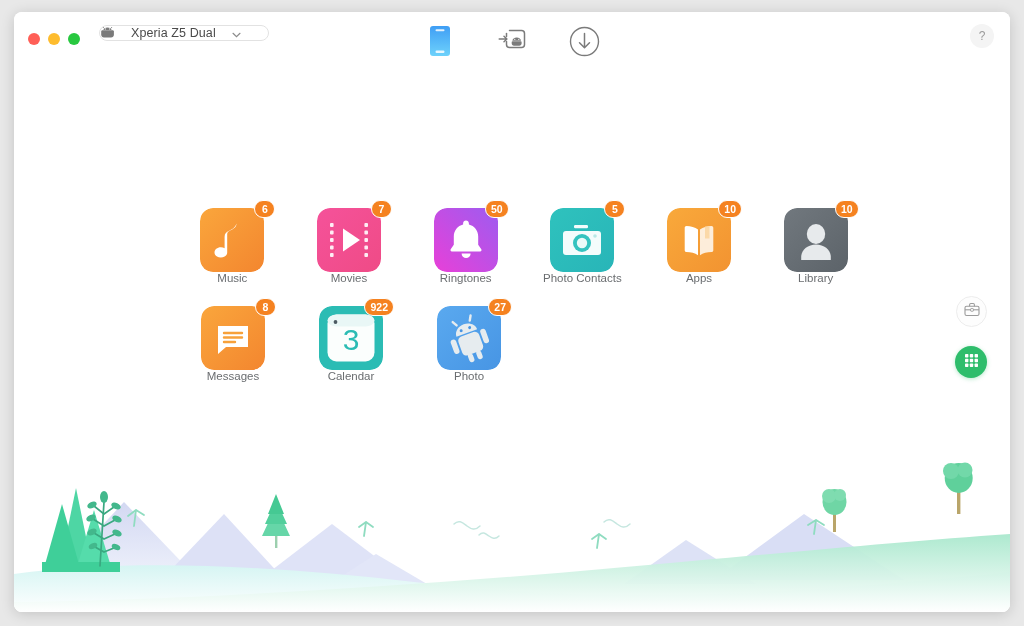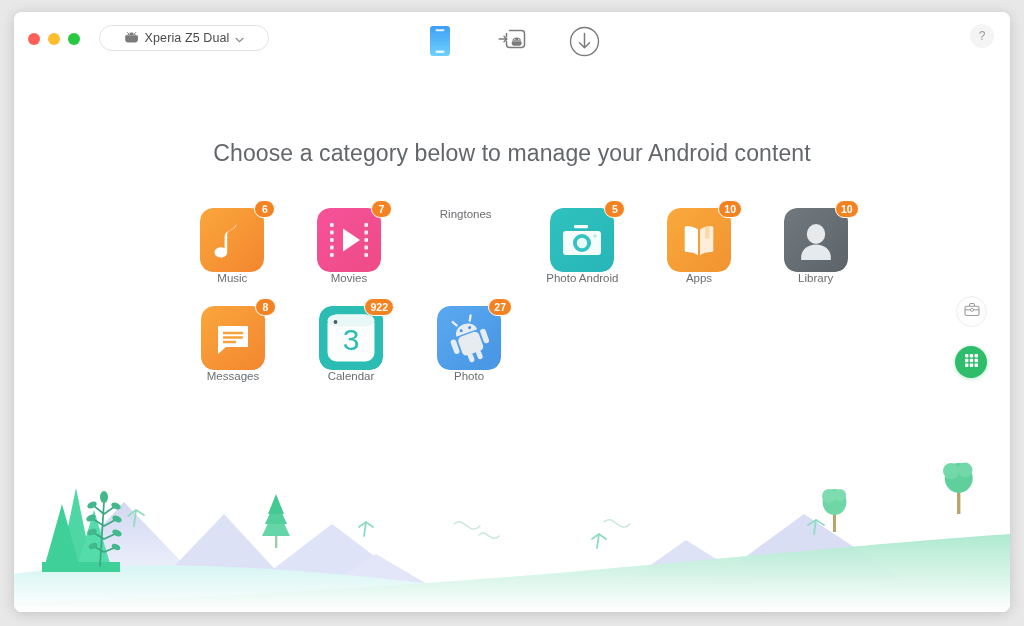--- a/index.html
+++ b/index.html
@@ -29,26 +29,26 @@
     position: absolute; left: 14px; top: 21px;
     display: flex; gap: 8px; align-items: center;
   }
   .tl { width: 12px; height: 12px; border-radius: 50%; display:block; }
   .tl.red    { background: #ff5f57; }
   .tl.yellow { background: #febc2e; }
   .tl.green  { background: #28c840; }
 
   #device-selector {
     position: absolute; left: 85px; top: 13px;
-    width: 170px; height: 26px;
+    width: 170px; height: 16px;
     border: 1px solid #e2e2e2;
     border-radius: 13px;
     background: #fff;
-    display: flex; align-items: center; justify-content: center;
-    gap: 6px;
+    display: flex; align-items: center; 
+    gap: 16px;
     cursor: pointer;
   }
   #device-selector .dev-name {
     font-size: 12.5px; color: #4a4a4a; letter-spacing: .1px;
   }
   .chev { display:block; }
 
   #toolbar-center {
     position: absolute; left: 0; right: 0; top: 12px;
     display: flex; justify-content: center; align-items: center;
@@ -205,21 +205,20 @@
         </span>
       </div>
 
     </div>
 
     <div id="help-button">
       <span>?</span>
     </div>
   </div>
 
-  <div id="heading">Choose a category below to manage your Android content</div>
 
   <div id="grid">
 
     <div class="cat-row">
 
       <div class="cat">
         <div class="icon-wrap">
           <div class="tile">
             <svg width="64" height="64" viewBox="0 0 64 64">
               <defs>
@@ -262,20 +261,36 @@
               </g>
               <path d="M26 20.5l17 11.5-17 11.5z" fill="#fff"></path>
             </svg>
           </div>
           <span class="badge">7</span>
         </div>
         <div class="cat-label">Movies</div>
       </div>
 
       <div class="cat">
+        <div class="icon-wrap">
+          <div class="tile">
+            <svg width="64" height="64" viewBox="0 0 64 64">
+              <defs>
+                  <linearGradient id="gRing" x1="0" y1="1" x2="1" y2="0">
+                <stop offset="0" stop-color="#e840d8"></stop>
+                    <stop offset="1" stop-color="#9d5cf0"></stop>
+              </linearGradient>
+                </defs>
+              <rect width="64" height="64" rx="13" fill="url(#gRing)"></rect>
+              <path d="M32 12.5c-1.6 0-2.9 1.3-2.9 2.9v1.1c-5.4 1.3-9.3 6.1-9.3 11.9v8.3l-3.1 4.6c-.6.9.05 2.1 1.15 2.1h28.3c1.1 0 1.75-1.2 1.15-2.1l-3.1-4.6v-8.3c0-5.8-3.9-10.6-9.3-11.9v-1.1c0-1.6-1.3-2.9-2.9-2.9z" fill="#fff"></path>
+              <path d="M27.6 45.5a4.5 4.5 0 009 0z" fill="#fff"></path>
+            </svg>
+          </div>
+          <span class="badge">50</span>
+        </div>
         <div class="cat-label">Ringtones</div>
       </div>
 
       <div class="cat">
         <div class="icon-wrap">
           <div class="tile">
             <svg width="64" height="64" viewBox="0 0 64 64">
               <defs>
                   <linearGradient id="gPhoto" x1="0" y1="0" x2="1" y2="1">
                 <stop offset="0" stop-color="#2fc2bd"></stop>
@@ -285,21 +300,21 @@
               <rect width="64" height="64" rx="13" fill="url(#gPhoto)"></rect>
               <rect x="24" y="17" width="14" height="3.2" rx="1.2" fill="#fff" opacity=".95"></rect>
               <path d="M16 23h32a3 3 0 013 3v18a3 3 0 01-3 3H16a3 3 0 01-3-3V26a3 3 0 013-3z" fill="#fff" opacity=".95"></path>
               <circle cx="32" cy="35" r="9" fill="#34c3bf"></circle>
               <circle cx="32" cy="35" r="5.2" fill="#eafaf8"></circle>
               <circle cx="45" cy="28" r="1.8" fill="#b8e9e6"></circle>
             </svg>
           </div>
           <span class="badge">5</span>
         </div>
-        <div class="cat-label">Photo Android</div>
+        <div class="cat-label">Photo Contacts</div>
       </div>
 
       <div class="cat">
         <div class="icon-wrap">
           <div class="tile">
             <svg width="64" height="64" viewBox="0 0 64 64">
               <defs>
                   <linearGradient id="gBook" x1="0" y1="0" x2="1" y2="1">
                 <stop offset="0" stop-color="#f9a93b"></stop>
                     <stop offset="1" stop-color="#f29331"></stop>

